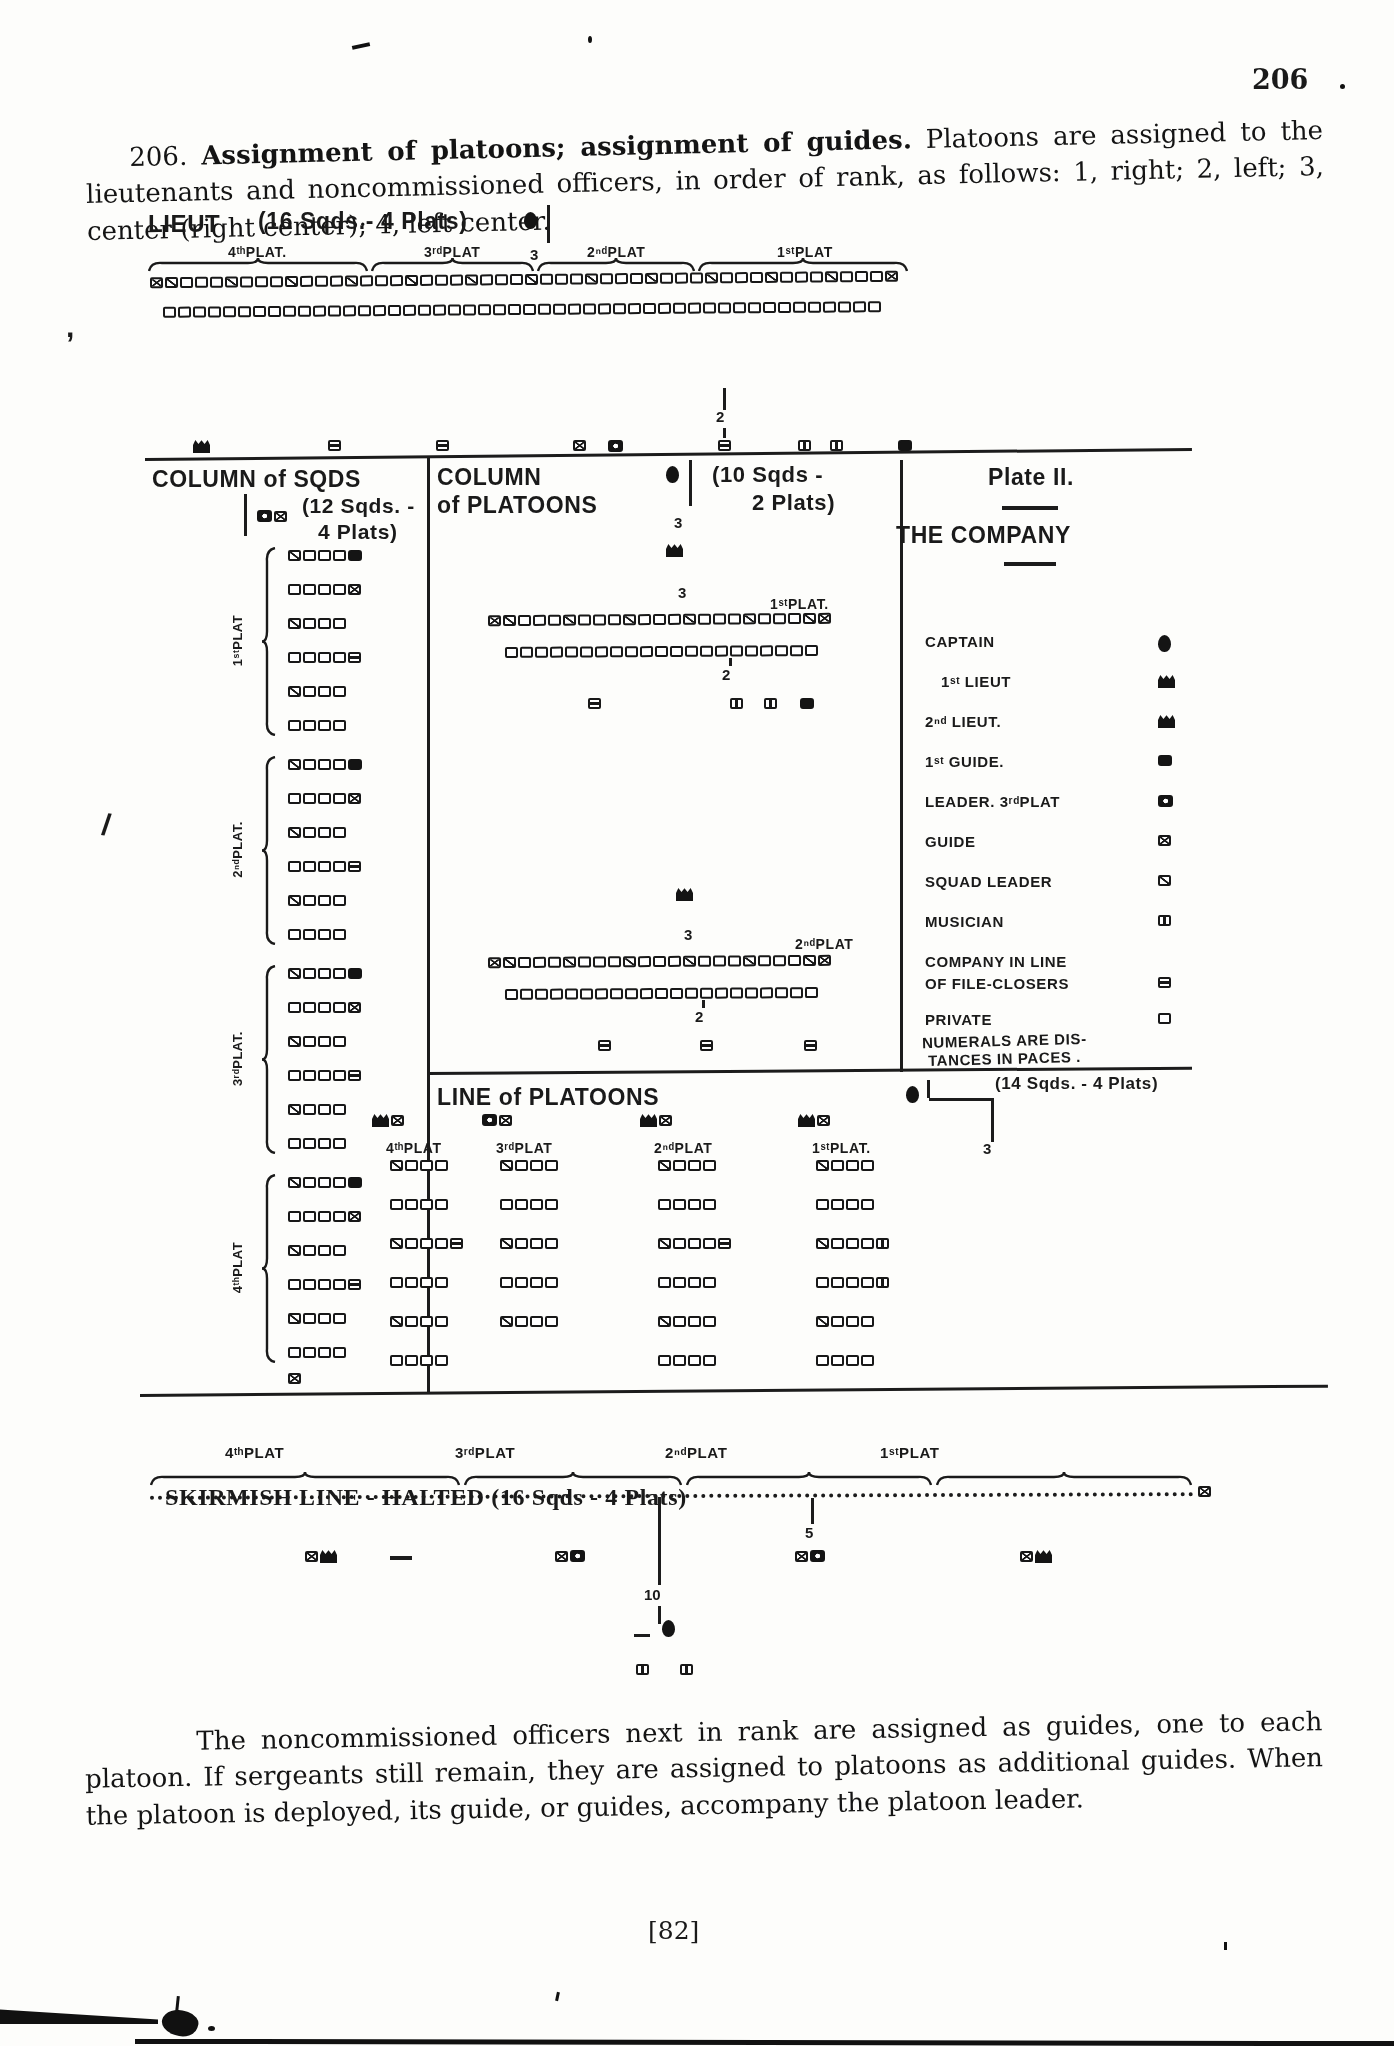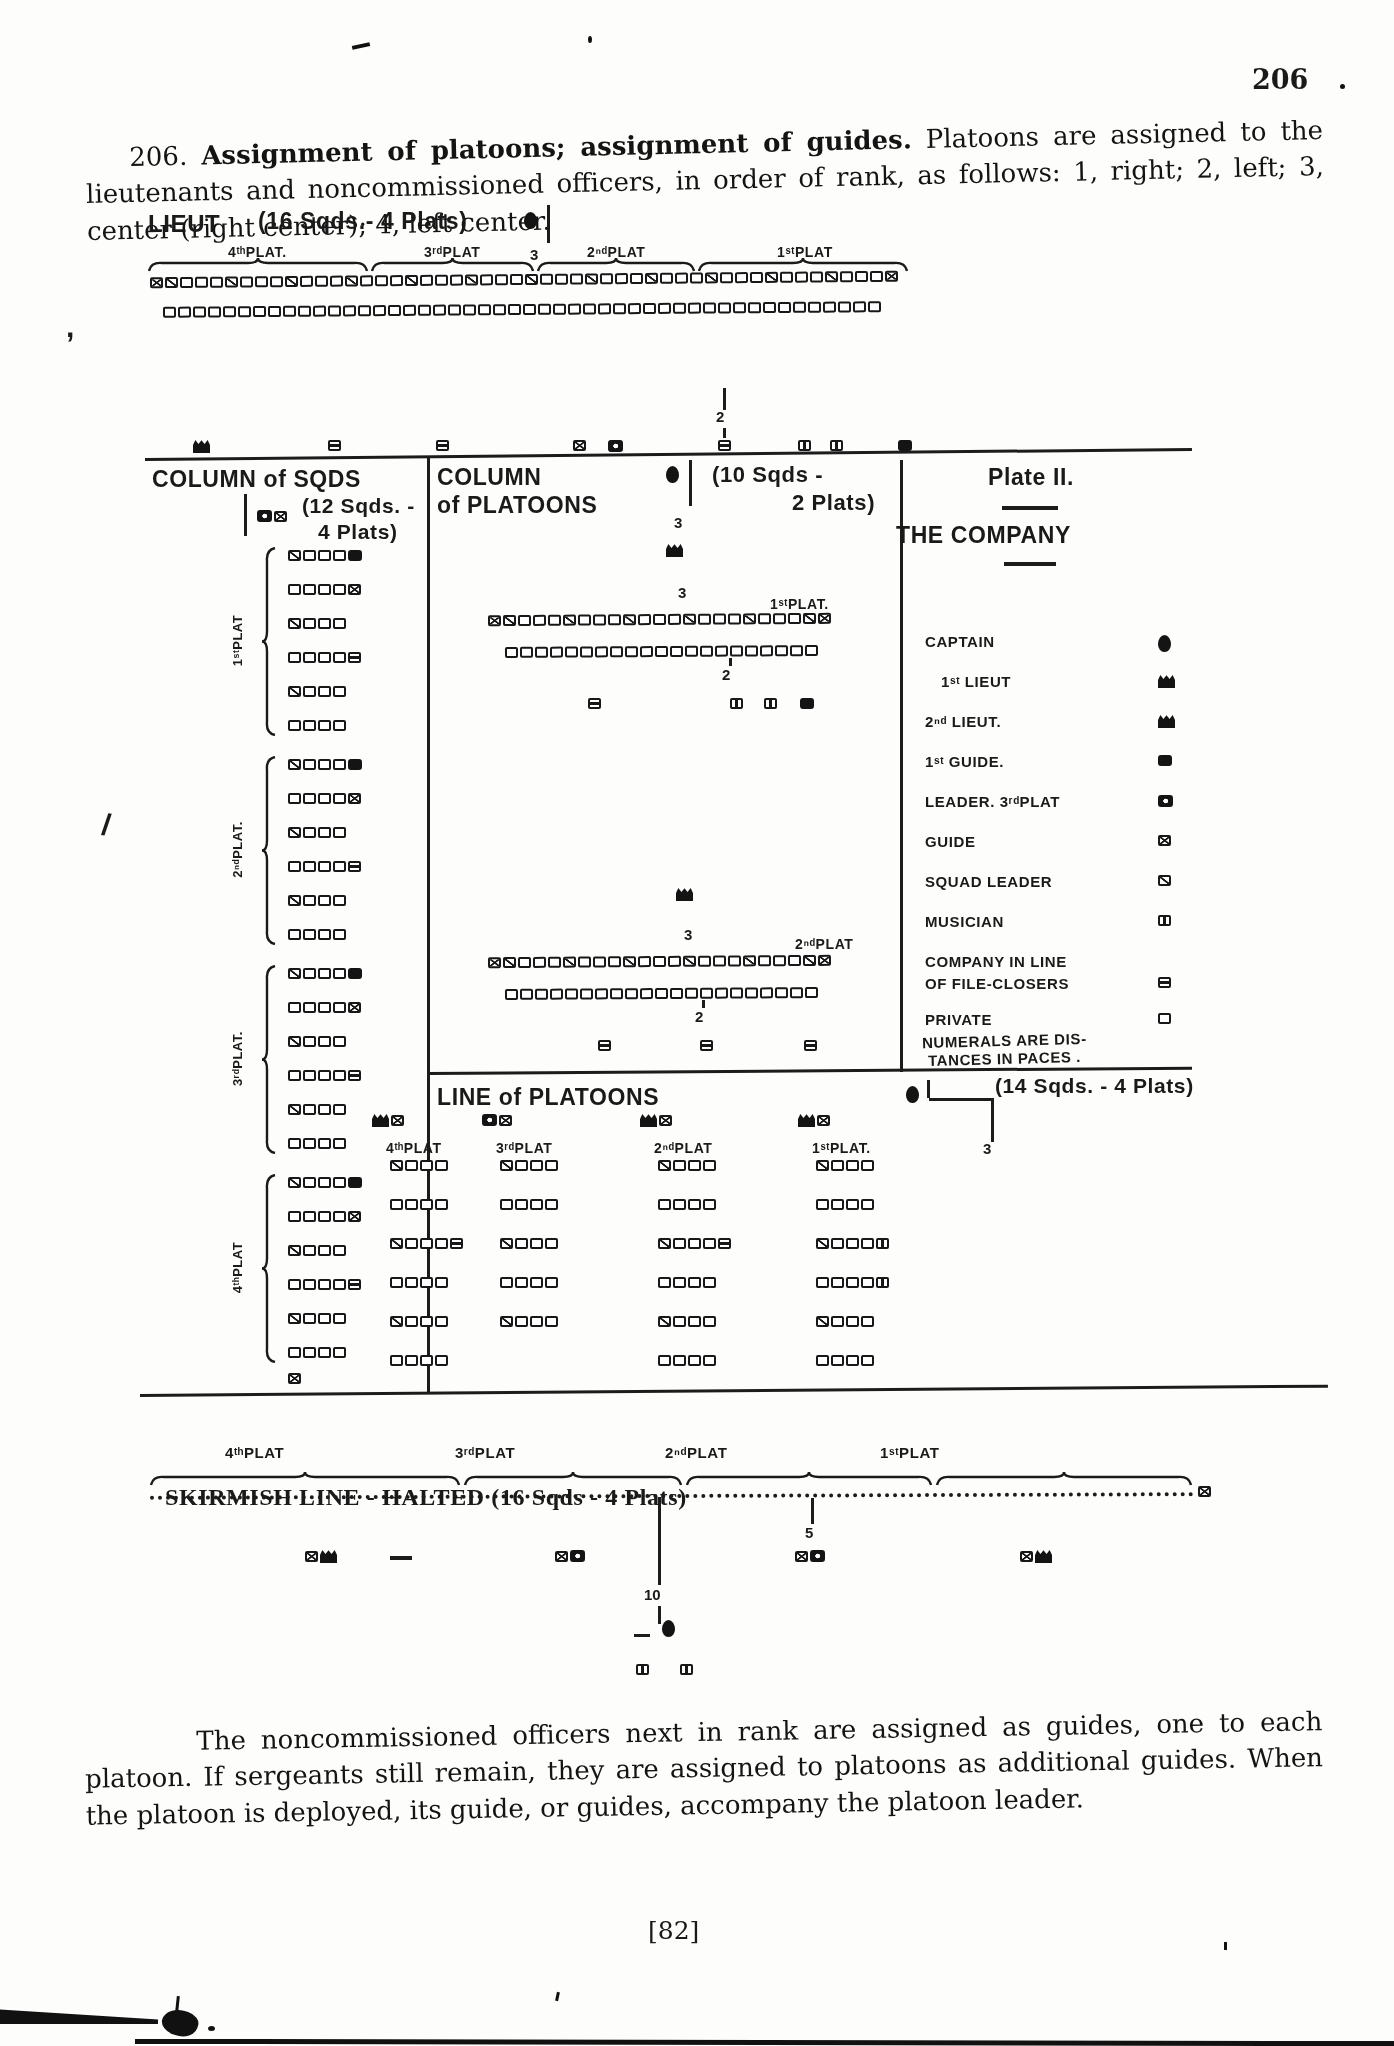--- a/index.html
+++ b/index.html
@@ -139,21 +139,21 @@
           </svg></div>
         <div class="rotlab" style="left: 192px; top: 1259.5px; width: 90px;">4ᵗʰPLAT</div>
         <div class="symrow" style="left: 288px; top: 1373px; position: absolute;"><span class="sym sy-g"></span></div>
       </div>
 
     <div class="hand" style="left:437px;top:464px;font-size:23px;">COLUMN</div>
     <div class="hand" style="left:437px;top:492px;font-size:23px;">of PLATOONS</div>
     <span class="sym sy-c" style="position:absolute;left:666px;top:466px;"></span>
     <div class="vline" style="left:689px;top:460px;height:46px;"></div>
     <div class="hand" style="left:712px;top:462px;font-size:22px;">(10 Sqds -</div>
-    <div class="hand" style="left:752px;top:490px;font-size:22px;margin-left:40px;">2 Plats)</div>
+    <div class="hand" style="left:752px;top:490px;font-size:22px;">2 Plats)</div>
     <div class="num" style="left:674px;top:514px;">3</div>
     <div id="cop-area">
         <div class="symrow" style="left: 666px; top: 544px; position: absolute;"><span class="sym sy-l"></span></div>
         <div class="num" style="left: 678px; top: 584px;">3</div>
         <div class="hand" style="left: 770px; top: 596px; font-size: 14px;">1ˢᵗPLAT.</div>
         <div class="symrow" style="left: 488px; top: 614px; position: absolute; transform: rotate(-0.4deg);"><span class="sym sy-g"></span><span class="sym sy-s"></span><span class="sym sy-p"></span><span class="sym sy-p"></span><span class="sym sy-p"></span><span class="sym sy-s"></span><span class="sym sy-p"></span><span class="sym sy-p"></span><span class="sym sy-p"></span><span class="sym sy-s"></span><span class="sym sy-p"></span><span class="sym sy-p"></span><span class="sym sy-p"></span><span class="sym sy-s"></span><span class="sym sy-p"></span><span class="sym sy-p"></span><span class="sym sy-p"></span><span class="sym sy-s"></span><span class="sym sy-p"></span><span class="sym sy-p"></span><span class="sym sy-p"></span><span class="sym sy-s"></span><span class="sym sy-g"></span></div>
         <div class="symrow" style="left: 505px; top: 646px; position: absolute; transform: rotate(-0.35deg);"><span class="sym sy-p"></span><span class="sym sy-p"></span><span class="sym sy-p"></span><span class="sym sy-p"></span><span class="sym sy-p"></span><span class="sym sy-p"></span><span class="sym sy-p"></span><span class="sym sy-p"></span><span class="sym sy-p"></span><span class="sym sy-p"></span><span class="sym sy-p"></span><span class="sym sy-p"></span><span class="sym sy-p"></span><span class="sym sy-p"></span><span class="sym sy-p"></span><span class="sym sy-p"></span><span class="sym sy-p"></span><span class="sym sy-p"></span><span class="sym sy-p"></span><span class="sym sy-p"></span><span class="sym sy-p"></span></div>
         <div class="vline" style="left: 729px; top: 658px; height: 8px;"></div>
         <div class="num" style="left: 722px; top: 666px;">2</div>
         <div class="symrow" style="left: 588px; top: 698px; position: absolute;"><span class="sym sy-f"></span></div>
@@ -198,21 +198,21 @@
         <div class="legend-label" style="left: 925px; top: 975px;">OF FILE-CLOSERS</div>
         <div class="symrow" style="left: 1158px; top: 977px; position: absolute;"><span class="sym sy-f"></span></div>
         <div class="legend-label" style="left: 925px; top: 1011px;">PRIVATE</div>
         <div class="symrow" style="left: 1158px; top: 1013px; position: absolute;"><span class="sym sy-p"></span></div>
       </div>
     <div class="legend-label" style="left:922px;top:1032px;transform:rotate(-1.5deg);">NUMERALS ARE DIS-</div>
     <div class="legend-label" style="left:928px;top:1050px;transform:rotate(-1.5deg);">TANCES IN PACES .</div>
 
     <div class="hline" style="left:427px;top:1072px;width:765px;transform:rotate(-0.4deg);"></div>
     <div class="hand" style="left:437px;top:1084px;font-size:23px;">LINE of PLATOONS</div>
-    <div class="hand" style="left:995px;top:1074px;font-size:21px;">(14 Sqds. - 4 Plats)</div>
+    <div class="hand" style="left:995px;top:1074px;font-size:17px;">(14 Sqds. - 4 Plats)</div>
     <span class="sym sy-c" style="position:absolute;left:906px;top:1086px;"></span>
     <div class="vline" style="left:927px;top:1080px;height:18px;"></div>
     <div class="hline" style="left:929px;top:1098px;width:64px;"></div>
     <div class="vline" style="left:991px;top:1098px;height:44px;"></div>
     <div class="num" style="left:983px;top:1140px;">3</div>
     <div id="lop-area">
         <div class="symrow" style="left: 372px; top: 1114px; position: absolute;"><span class="sym sy-l"></span><span class="sym sy-g"></span></div>
         <div class="hand" style="left: 386px; top: 1140px; font-size: 14px;">4ᵗʰPLAT</div>
         <div class="symrow" style="left: 390px; top: 1160px; position: absolute;"><span class="sym sy-s"></span><span class="sym sy-p"></span><span class="sym sy-p"></span><span class="sym sy-p"></span></div>
         <div class="symrow" style="left: 390px; top: 1199px; position: absolute;"><span class="sym sy-p"></span><span class="sym sy-p"></span><span class="sym sy-p"></span><span class="sym sy-p"></span></div>

